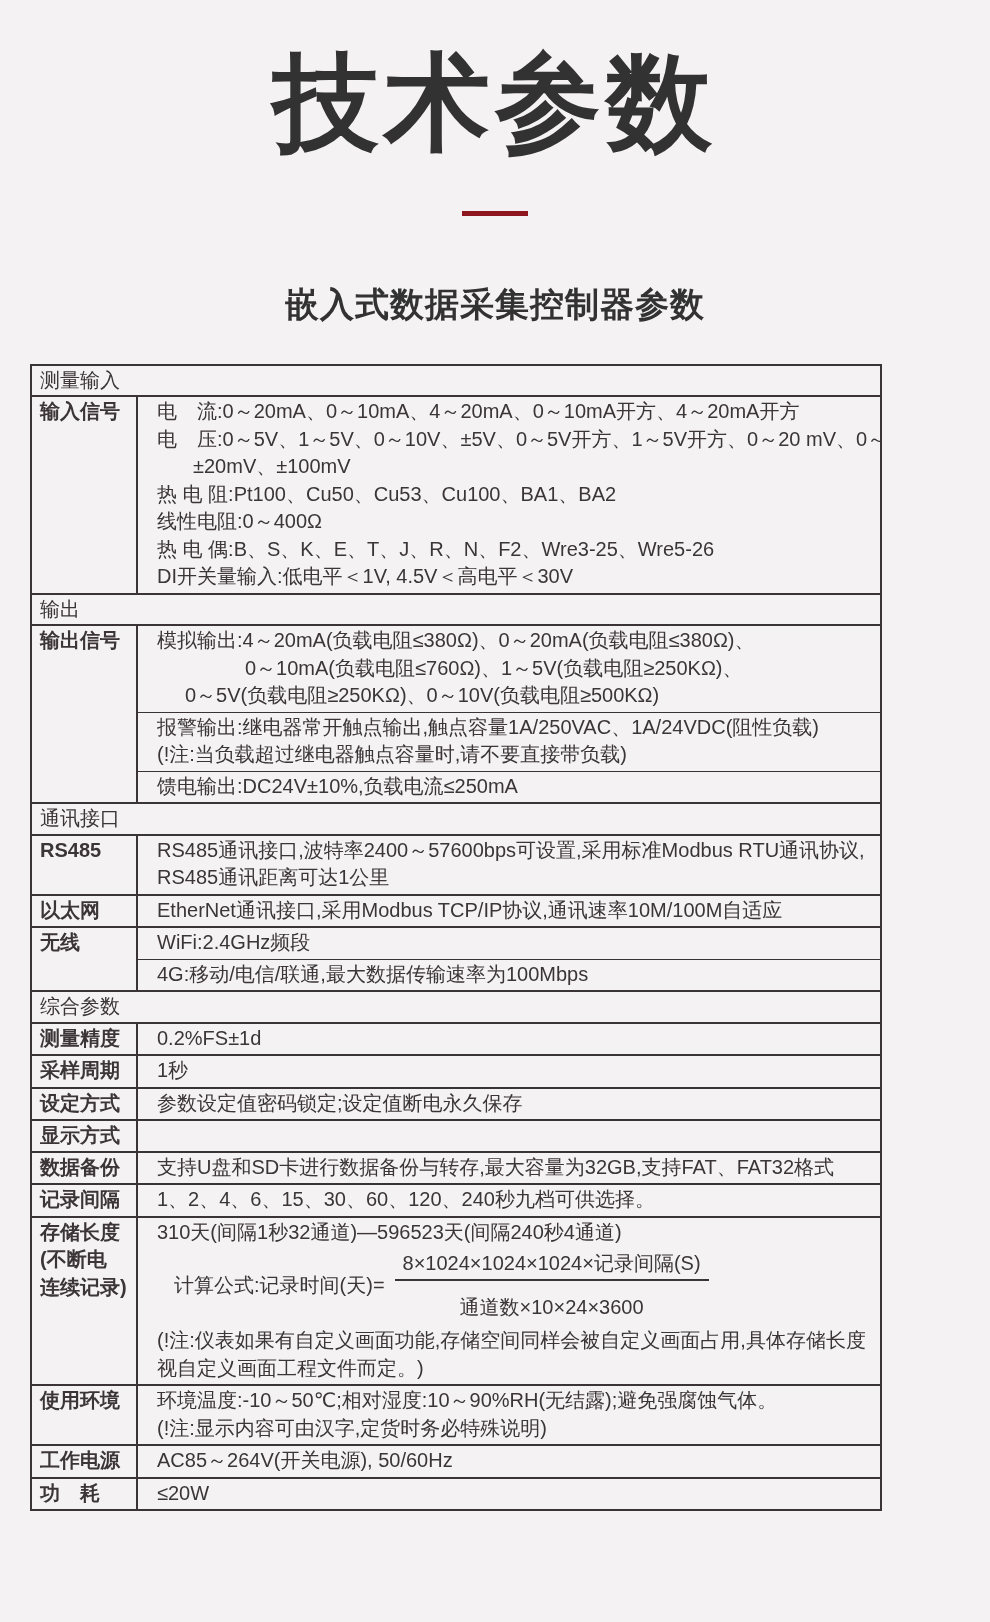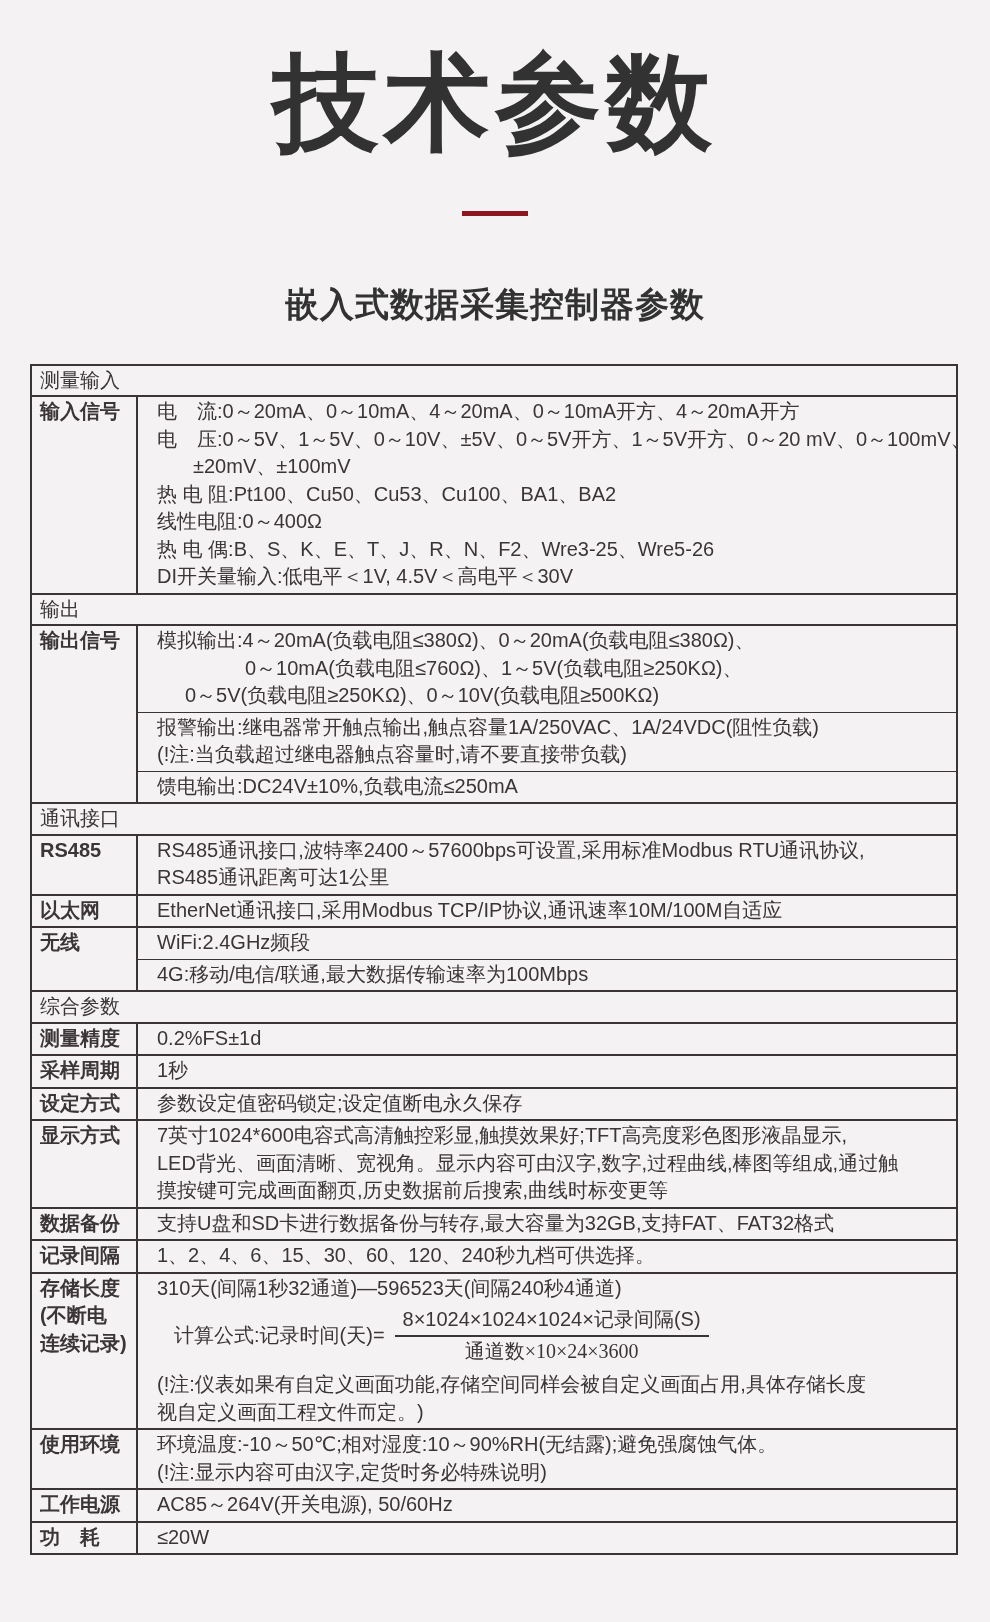--- a/index.html
+++ b/index.html
@@ -30,21 +30,21 @@
   .subtitle {
     margin: 66px 0 0;
     text-align: center;
     font-size: 34px;
     font-weight: 700;
     letter-spacing: 1px;
     color: #323232;
   }
   .spec-table {
     margin: 36px 32px 0 30px;
-    width: 928px;
+    width: 852px;
     border: 2px solid var(--bd, #3a3436);
     font-size: 20px;
     line-height: 27.5px;
   }
   .spec-table > div + div { border-top: 2px solid var(--bd, #3a3436); }
   .sec-row { padding: 1px 8px; }
   .spec-row { display: flex; align-items: stretch; }
   .spec-label {
     flex: 0 0 106px;
     border-right: 2px solid var(--bd, #3a3436);
@@ -56,21 +56,21 @@
   .spec-block { padding: 1px 0 2px; }
   .spec-block + .spec-block { border-top: 1px solid var(--bd, #3a3436); }
   .spec-line { padding-left: 19px; white-space: nowrap; }
   .formula-line { display: flex; align-items: center; margin: 4px 17px; }
   .frac { display: inline-block; text-align: center; margin-left: 10px; }
   .frac-num {
     display: block;
     border-bottom: 2px solid var(--fg, #3b3537);
     padding: 0 8px 1px;
   }
-  .frac-den { display: block; padding-top: 1px; font-family: Liberation Serif, serif; }
+  .frac-den { display: block; padding-top: 13px; }
 </style>
 </head>
 <body>
 
 <div class="page">
   <h1 class="title">技术参数</h1>
   <div class="divider"></div>
   <h2 class="subtitle">嵌入式数据采集控制器参数</h2>
   <div class="spec-table">
       <div class="sec-row">测量输入</div>
@@ -155,27 +155,20 @@
       <div class="spec-row">
         <div class="spec-label">设定方式</div>
         <div class="spec-content">
           <div class="spec-block">
             <div class="spec-line">参数设定值密码锁定;设定值断电永久保存</div>
           </div>
         </div>
       </div>
       <div class="spec-row">
         <div class="spec-label">显示方式</div>
-        <div class="spec-content">
-          <div class="spec-block">
-            <div class="spec-line">7英寸1024*600电容式高清触控彩显,触摸效果好;TFT高亮度彩色图形液晶显示,</div>
-            <div class="spec-line">LED背光、画面清晰、宽视角。显示内容可由汉字,数字,过程曲线,棒图等组成,通过触</div>
-            <div class="spec-line">摸按键可完成画面翻页,历史数据前后搜索,曲线时标变更等</div>
-          </div>
-        </div>
       </div>
       <div class="spec-row">
         <div class="spec-label">数据备份</div>
         <div class="spec-content">
           <div class="spec-block">
             <div class="spec-line">支持U盘和SD卡进行数据备份与转存,最大容量为32GB,支持FAT、FAT32格式</div>
           </div>
         </div>
       </div>
       <div class="spec-row">

